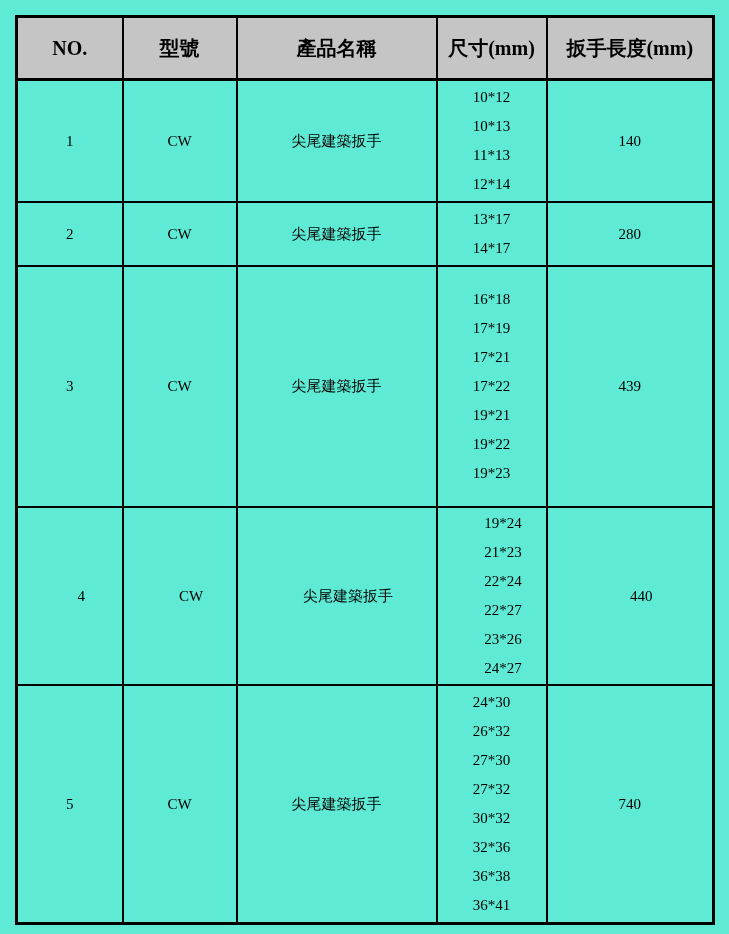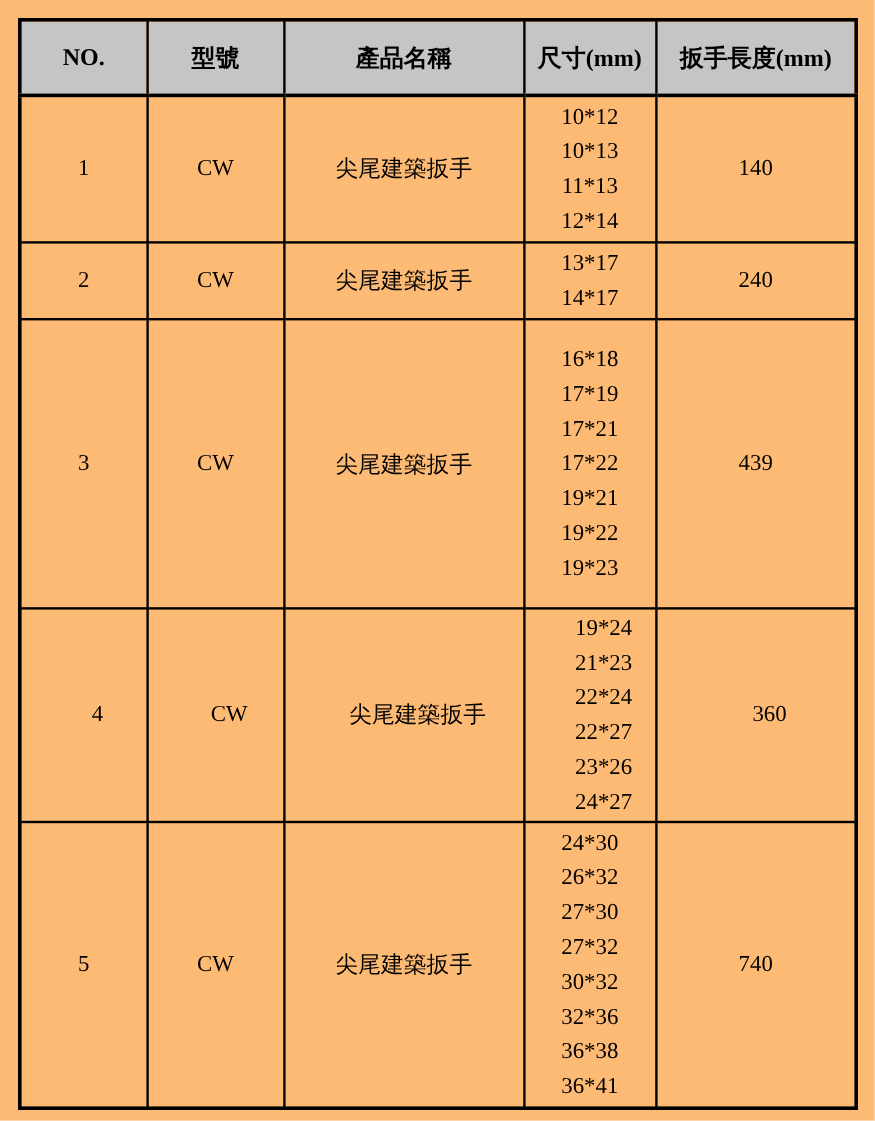--- a/index.html
+++ b/index.html
@@ -8,36 +8,36 @@
     background: #ffffff;
     width: 729px;
     height: 934px;
     font-family: "Liberation Serif", serif;
     color: #000000;
   }
   .page {
     position: relative;
     width: 729px;
     height: 934px;
-    background: #fdba74;
+    background: #5eead4;
     overflow: hidden;
   }
   table.spec {
     position: absolute;
     left: 15px;
     top: 15px;
     border-collapse: collapse;
     table-layout: fixed;
     width: 697px;
   }
   table.spec td, table.spec th {
     border: 2px solid #000000;
     text-align: center;
     vertical-align: middle;
-    font-size: 19px;
+    font-size: 15px;
     padding: 0;
     overflow: hidden;
   }
   table.spec {
     border: 3px solid #000000;
   }
   table.spec thead th {
     background: #c5c5c5;
     font-weight: bold;
     font-size: 20px;
@@ -90,21 +90,21 @@
 11*13
 12*14</td>
         <td>140</td>
       </tr>
       <tr class="r2">
         <td>2</td>
         <td>CW</td>
         <td class="cell-product">尖尾建築扳手</td>
         <td class="cell-sizes">13*17
 14*17</td>
-        <td>240</td>
+        <td>280</td>
       </tr>
       <tr class="r3">
         <td>3</td>
         <td>CW</td>
         <td class="cell-product">尖尾建築扳手</td>
         <td class="cell-sizes">16*18
 17*19
 17*21
 17*22
 19*21
@@ -115,21 +115,21 @@
       <tr class="r4">
         <td>4</td>
         <td>CW</td>
         <td class="cell-product">尖尾建築扳手</td>
         <td class="cell-sizes">19*24
 21*23
 22*24
 22*27
 23*26
 24*27</td>
-        <td>360</td>
+        <td>440</td>
       </tr>
       <tr class="r5">
         <td>5</td>
         <td>CW</td>
         <td class="cell-product">尖尾建築扳手</td>
         <td class="cell-sizes">24*30
 26*32
 27*30
 27*32
 30*32

